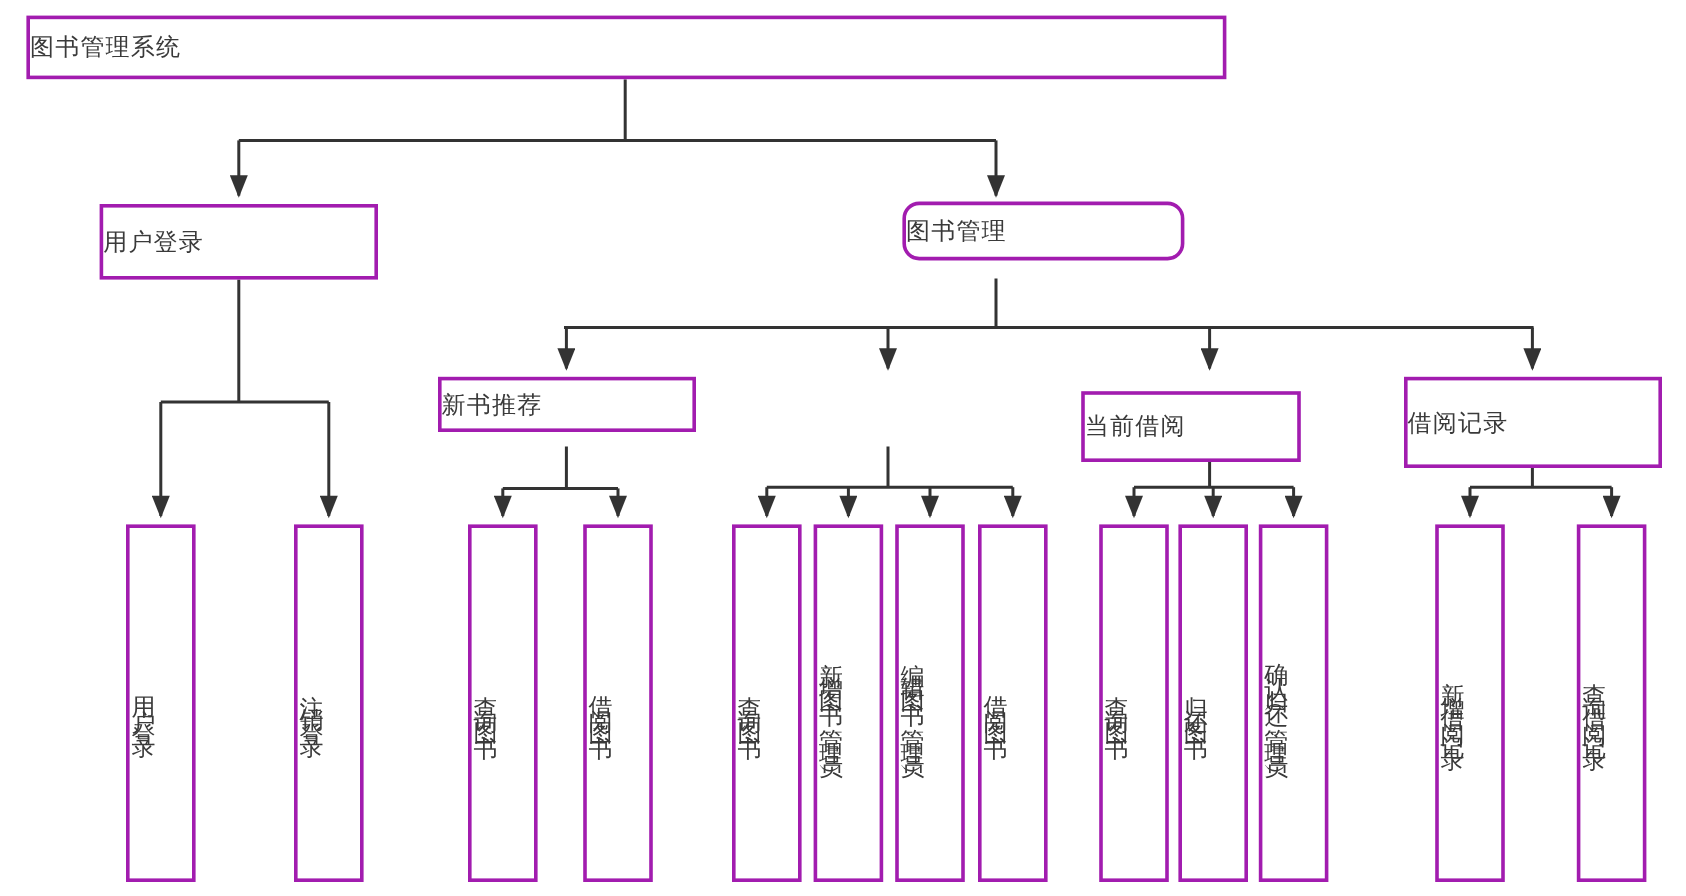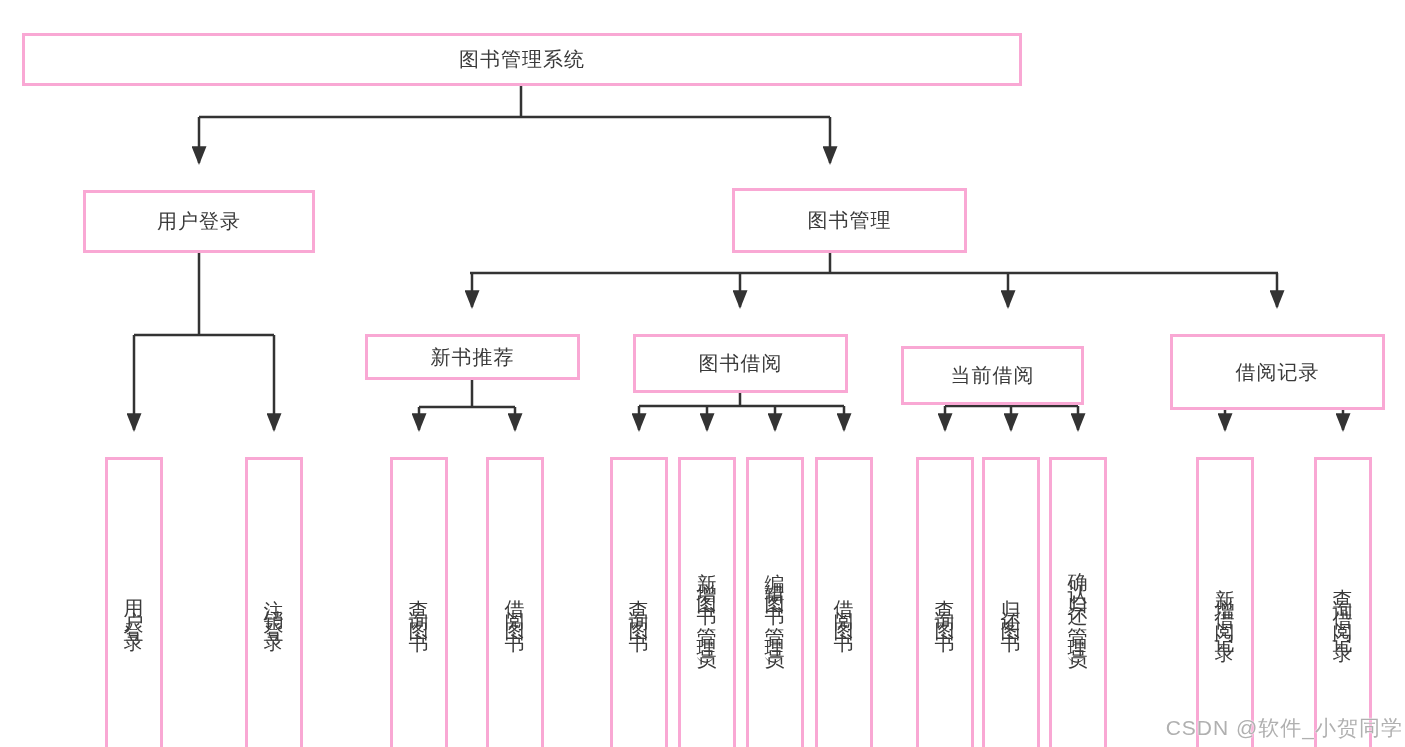--- a/index.html
+++ b/index.html
@@ -24,26 +24,25 @@
   }
   .connectors path.line {
     fill: none;
     stroke: #333333;
     stroke-width: 2.5;
   }
   .node {
     position: absolute;
     box-sizing: border-box;
     background: #ffffff;
-    border: 3px solid #f9a8d4;
+    border: 3px solid #a21caf;
     display: flex;
     align-items: center;
-    justify-content: center;
+    justify-content: flex-start;
     color: #3a3a3a;
-    margin-top: 20px;
   }
   .node.h span {
     font-size: 20px;
     letter-spacing: 1px;
     white-space: nowrap;
   }
   .node.leaf span {
     writing-mode: vertical-rl;
     text-orientation: mixed;
     font-size: 20px;
@@ -110,29 +109,26 @@
     <path class="line" marker-end="url(#arrow)" d="M1343 406 V430"></path>
   </svg>
 
   <div class="node h" style="left:22px; top:13px; width:1000px; height:53px;">
     <span>图书管理系统</span>
   </div>
 
   <div class="node h" style="left:83px; top:170px; width:232px; height:63px;">
     <span>用户登录</span>
   </div>
-  <div class="node h" style="left:732px; top:168px; width:235px; height:65px;">
+  <div class="node h" style="left:752px; top:168px; width:235px; height:49px;border-radius:14px;">
     <span>图书管理</span>
   </div>
 
   <div class="node h" style="left:365px; top:314px; width:215px; height:46px;">
     <span>新书推荐</span>
-  </div>
-  <div class="node h" style="left:633px; top:314px; width:215px; height:59px;">
-    <span>图书借阅</span>
   </div>
   <div class="node h" style="left:901px; top:326px; width:183px; height:59px;">
     <span>当前借阅</span>
   </div>
   <div class="node h" style="left:1170px; top:314px; width:215px; height:76px;">
     <span>借阅记录</span>
   </div>
 
   <div class="node leaf" style="left:105px; top:437px; width:58px; height:298px;">
     <span>用户登录</span>
@@ -171,17 +167,14 @@
     <span>确认归还（管理员）</span>
   </div>
 
   <div class="node leaf" style="left:1196px; top:437px; width:58px; height:298px;">
     <span>新增借阅记录</span>
   </div>
   <div class="node leaf" style="left:1314px; top:437px; width:58px; height:298px;">
     <span>查询借阅记录</span>
   </div>
 
-  <div class="watermark">
-    <span>CSDN @软件_小贺同学</span>
-  </div>
 
 </div>
 
 </body></html>

